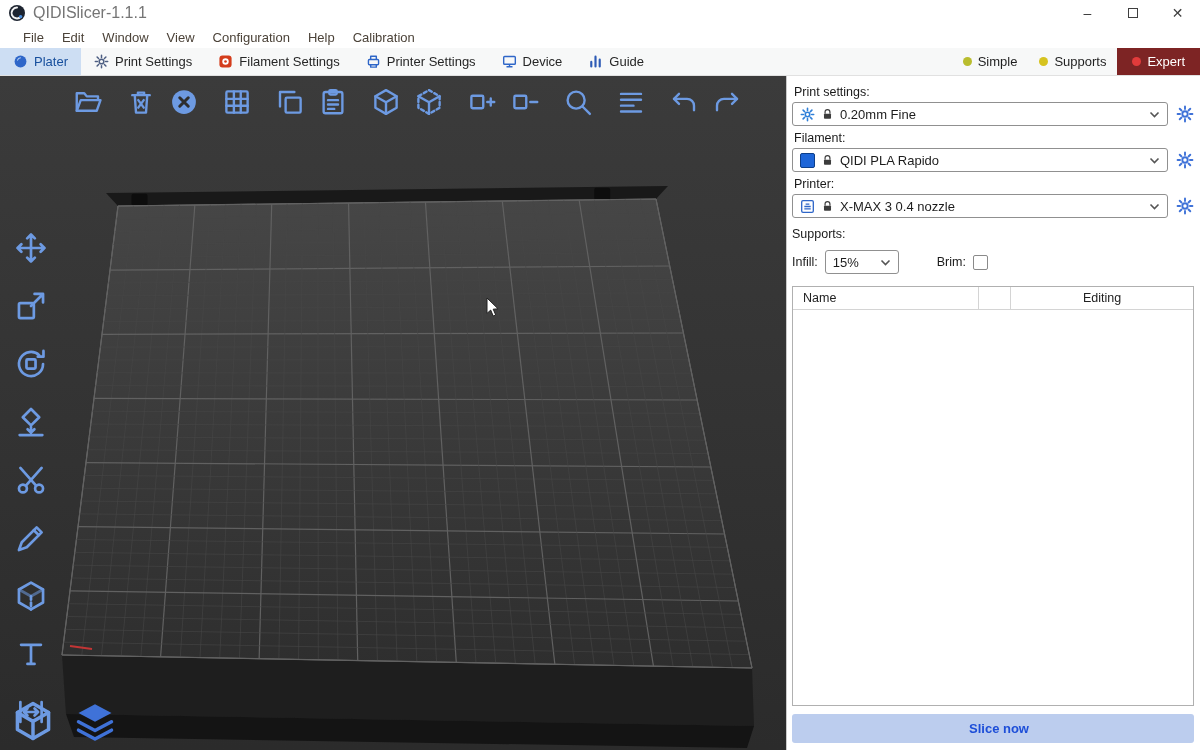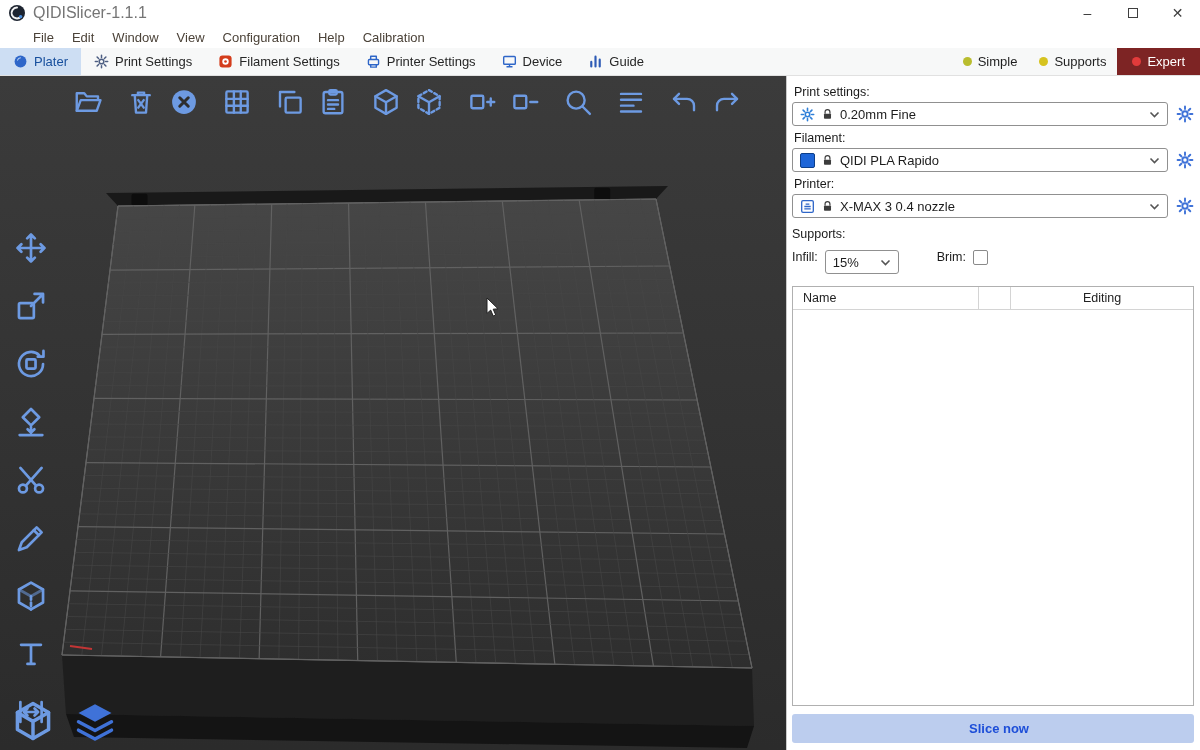--- a/index.html
+++ b/index.html
@@ -10,21 +10,21 @@
   
   .titlebar { height:26px; background:#fff; display:flex; align-items:center; flex:none; }
   .logo { width:18px; height:18px; margin-left:8px; display:flex; }
   .title { margin-left:7px; font-size:16px; color:#757575; }
   .win-controls { margin-left:auto; display:flex; height:100%; }
   .win-btn { width:45px; height:100%; display:flex; align-items:center; justify-content:center;
              color:#3f3f3f; font-size:14px; cursor:pointer; }
   .max-box { width:10px; height:10px; border:1px solid #3f3f3f; display:inline-block; }
 
   
-  .menubar { height:22px; background:#fff; display:flex; align-items:center; padding-left:24px; flex:none; }
+  .menubar { height:22px; background:#fff; display:flex; align-items:center; padding-left:14px; flex:none; }
   .menu-item { padding:0 9px; font-size:13px; color:#4b4238; cursor:pointer; }
 
   
   .tabbar { height:28px; background:#f7f8f8; border-bottom:1px solid #e1e1e1; display:flex;
             align-items:stretch; flex:none; }
   .tab { display:flex; align-items:center; gap:6px; padding:0 13px; font-size:13px; color:#262626; cursor:pointer; }
   .tab.active { background:#cddef3; color:#174f9d; }
   .tab-ico { width:15px; height:15px; flex:none; }
   .modes { margin-left:auto; display:flex; align-items:stretch; }
   .mode { display:flex; align-items:center; gap:6px; padding:0 11px; font-size:13px; color:#1f1f1f; cursor:pointer; }
@@ -55,21 +55,21 @@
   
   .panel { width:414px; flex:none; background:#fff; border-left:1px solid #c9c9c9;
            display:flex; flex-direction:column; padding:4px 6px 7px 5px; }
   .plabel { font-size:12.5px; color:#1a1a1a; margin:5px 0 3px 2px; }
   .combo-row { display:flex; align-items:center; gap:8px; }
   .combo { flex:1; min-width:0; height:24px; border:1px solid #909090; border-radius:3px; background:#fff;
            display:flex; align-items:center; gap:6px; padding:0 7px; cursor:pointer; }
   .combo-text { flex:1; font-size:13px; color:#1c1c1c; white-space:nowrap; overflow:hidden; }
   .gear-btn { width:18px; height:18px; flex:none; display:flex; cursor:pointer; }
   .swatch { width:15px; height:15px; border:1px solid #0d3f8a; border-radius:2px; flex:none; }
-  .inline-row { display:flex; margin-top:9px; gap:7px; }
+  .inline-row { display:flex; align-items:center; margin-top:9px; gap:7px; }
   .inline-row .trailing-space { width:18px; flex:none; }
   .ilabel { font-size:12.5px; color:#1a1a1a; }
   .combo.small { flex:none; width:74px; }
   .checkbox { width:15px; height:15px; border:1px solid #8a8a8a; border-radius:2px; background:#fff; cursor:pointer; }
   .brim-gap { width:24px; }
 
   .obj-table { flex:1; margin-top:12px; border:1px solid #b0b0b0; display:flex; flex-direction:column; background:#fff; }
   .obj-header { height:23px; display:flex; align-items:center; border-bottom:1px solid #d4d4d4;
                 font-size:12.5px; color:#222; flex:none; }
   .col-name { flex:1; padding-left:10px; }

